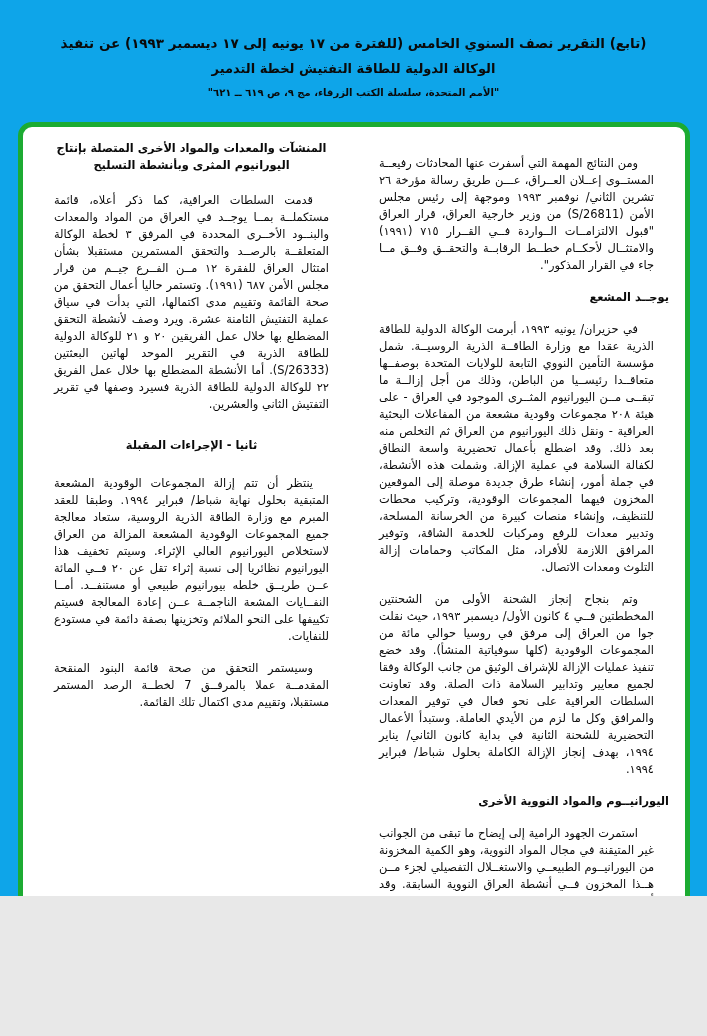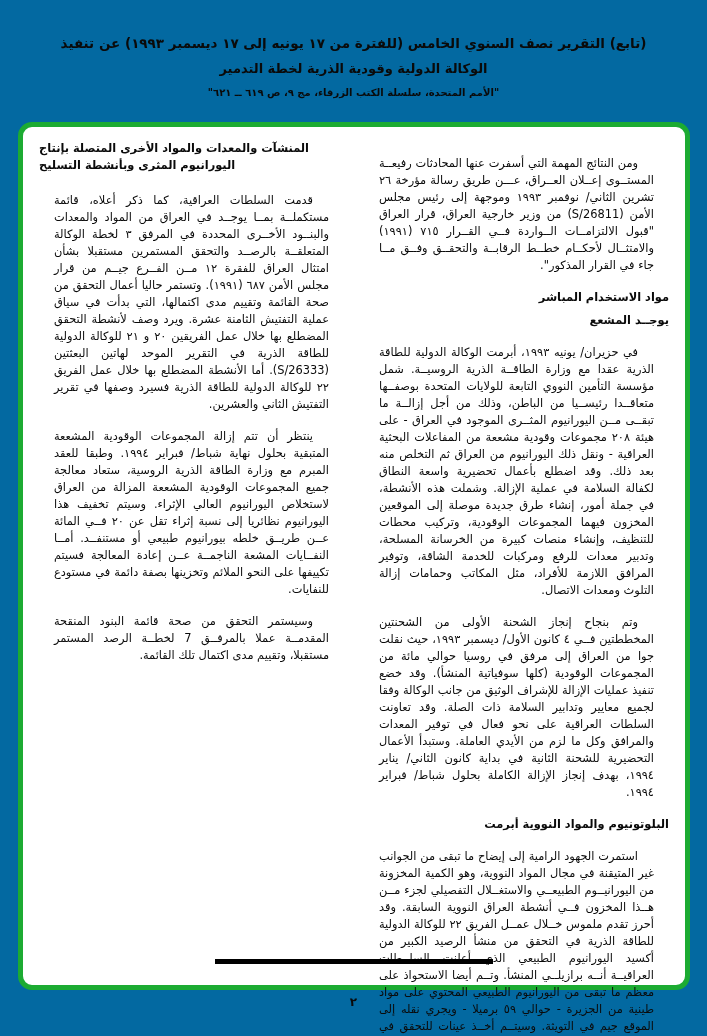--- a/index.html
+++ b/index.html
@@ -2,23 +2,23 @@
 <html lang="ar" dir="rtl"><head>
 <meta charset="utf-8">
 <style>
   * { margin: 0; padding: 0; box-sizing: border-box; }
   html, body { background: #e8e8e8; }
   body { font-family: "DejaVu Sans", sans-serif; }
 
   .page {
     position: relative;
     width: 707px;
-    height: 1036px;
+    height: 896px;
     margin: 0 auto;
-    background: #0369a1;
+    background: #0ea5e9;
     color: #0a0a0a;
     overflow: hidden;
     direction: rtl;
   }
 
   
   .doc-header {
     position: absolute;
     top: 30px;
     left: 0;
@@ -66,21 +66,21 @@
     line-height: 17px;
     text-align: justify;
     text-justify: inter-word;
   }
 
   .para { text-indent: 16px; margin: 15px; }
   .para + .para { margin-top: 2px; }
 
   .col-heading {
     font-weight: bold;
-    text-align: left;
+    text-align: center;
     margin-bottom: 18px;
   }
   .inline-heading {
     font-weight: bold;
     text-align: right;
     margin-top: 13px;
     margin-bottom: 6px;
   }
   .sub-heading {
     font-weight: bold;
@@ -117,40 +117,40 @@
     font-weight: bold;
   }
 </style>
 </head>
 <body>
 
 <div class="page">
 
   <div class="doc-header">
     <div class="title-line1">(تابع) التقرير نصف السنوي الخامس (للفترة من ١٧ يونيه إلى ١٧ ديسمبر ١٩٩٣) عن تنفيذ</div>
-    <div class="title-line2">الوكالة الدولية وقودية الذرية لخطة التدمير</div>
+    <div class="title-line2">الوكالة الدولية للطاقة التفتيش لخطة التدمير</div>
     <div class="source-line">"الأمم المتحدة، سلسلة الكتب الزرقاء، مج ٩، ص ٦١٩ ــ ٦٢١"</div>
   </div>
 
   <div class="content-box">
     <div class="columns">
 
       <div class="col">
         <p class="para">ومن النتائج المهمة التي أسفرت عنها المحادثات رفيعــة المستــوى إعــلان العــراق، عـــن طريق رسالة مؤرخة ٢٦ تشرين الثاني/ نوفمبر ١٩٩٣ وموجهة إلى رئيس مجلس الأمن (S/26811) من وزير خارجية العراق، قرار العراق "قبول الالتزامــات الــواردة فــي القــرار ٧١٥ (١٩٩١) والامتثــال لأحكــام خطــط الرقابــة والتحقــق وفــق مــا جاء في القرار المذكور".</p>
-        <div class="inline-heading">مواد الاستخدام المباشر</div>
         <div class="sub-heading">يوجــد المشعع</div>
         <p class="para">في حزيران/ يونيه ١٩٩٣، أبرمت الوكالة الدولية للطاقة الذرية عقدا مع وزارة الطاقــة الذرية الروسيــة. شمل مؤسسة التأمين النووي التابعة للولايات المتحدة بوصفــها متعاقــدا رئيســيا من الباطن، وذلك من أجل إزالــة ما تبقــى مــن اليورانيوم المثــرى الموجود في العراق - على هيئة ٢٠٨ مجموعات وقودية مشععة من المفاعلات البحثية العراقية - ونقل ذلك اليورانيوم من العراق ثم التخلص منه بعد ذلك. وقد اضطلع بأعمال تحضيرية واسعة النطاق لكفالة السلامة في عملية الإزالة. وشملت هذه الأنشطة، في جملة أمور، إنشاء طرق جديدة موصلة إلى الموقعين المخزون فيهما المجموعات الوقودية، وتركيب محطات للتنظيف، وإنشاء منصات كبيرة من الخرسانة المسلحة، وتدبير معدات للرفع ومركبات للخدمة الشاقة، وتوفير المرافق اللازمة للأفراد، مثل المكاتب وحمامات إزالة التلوث ومعدات الاتصال.</p>
         <p class="para">وتم بنجاح إنجاز الشحنة الأولى من الشحنتين المخططتين فــي ٤ كانون الأول/ ديسمبر ١٩٩٣، حيث نقلت جوا من العراق إلى مرفق في روسيا حوالي مائة من المجموعات الوقودية (كلها سوفياتية المنشأ). وقد خضع تنفيذ عمليات الإزالة للإشراف الوثيق من جانب الوكالة وفقا لجميع معايير وتدابير السلامة ذات الصلة. وقد تعاونت السلطات العراقية على نحو فعال في توفير المعدات والمرافق وكل ما لزم من الأيدي العاملة. وستبدأ الأعمال التحضيرية للشحنة الثانية في بداية كانون الثاني/ يناير ١٩٩٤، بهدف إنجاز الإزالة الكاملة بحلول شباط/ فبراير ١٩٩٤.</p>
-        <div class="inline-heading">البلوتونيوم والمواد النووية أبرمت</div>
+        <div class="inline-heading">اليورانيــوم والمواد النووية الأخرى</div>
         <p class="para">استمرت الجهود الرامية إلى إيضاح ما تبقى من الجوانب غير المتيقنة في مجال المواد النووية، وهو الكمية المخزونة من اليورانيــوم الطبيعــي والاستغــلال التفصيلي لجزء مــن هــذا المخزون فــي أنشطة العراق النووية السابقة. وقد أحرز تقدم ملموس خــلال عمــل الفريق ٢٢ للوكالة الدولية للطاقة الذرية في التحقق من منشأ الرصيد الكبير من أكسيد اليورانيوم الطبيعي الذي أعلنت السلــطات العراقيــة أنــه برازيلــي المنشأ. وتــم أيضا الاستحواذ على معظم ما تبقى من اليورانيوم الطبيعي المحتوي على مواد طينية من الجزيرة - حوالي ٥٩ برميلا - ويجري نقله إلى الموقع جيم في التويثة. وسيتــم أخــذ عينات للتحقق في سياق عملية التفتيش التالية.</p>
       </div>
 
       <div class="col">
         <div class="col-heading">المنشآت والمعدات والمواد الأخرى المتصلة بإنتاج اليورانيوم المثرى وبأنشطة التسليح</div>
         <p class="para">قدمت السلطات العراقية، كما ذكر أعلاه، قائمة مستكملــة بمــا يوجــد في العراق من المواد والمعدات والبنــود الأخــرى المحددة في المرفق ٣ لخطة الوكالة المتعلقــة بالرصــد والتحقق المستمرين مستقبلا بشأن امتثال العراق للفقرة ١٢ مــن الفــرع جيــم من قرار مجلس الأمن ٦٨٧ (١٩٩١). وتستمر حاليا أعمال التحقق من صحة القائمة وتقييم مدى اكتمالها، التي بدأت في سياق عملية التفتيش الثامنة عشرة. ويرد وصف لأنشطة التحقق المضطلع بها خلال عمل الفريقين ٢٠ و ٢١ للوكالة الدولية للطاقة الذرية في التقرير الموحد لهاتين البعثتين (S/26333). أما الأنشطة المضطلع بها خلال عمل الفريق ٢٢ للوكالة الدولية للطاقة الذرية فسيرد وصفها في تقرير التفتيش الثاني والعشرين.</p>
+        <div class="center-heading">ثانيا -  الإجراءات المقبلة</div>
         <p class="para">ينتظر أن تتم إزالة المجموعات الوقودية المشععة المتبقية بحلول نهاية شباط/ فبراير ١٩٩٤. وطبقا للعقد المبرم مع وزارة الطاقة الذرية الروسية، ستعاد معالجة جميع المجموعات الوقودية المشععة المزالة من العراق لاستخلاص اليورانيوم العالي الإثراء. وسيتم تخفيف هذا اليورانيوم نظائريا إلى نسبة إثراء تقل عن ٢٠ فــي المائة عــن طريــق خلطه بيورانيوم طبيعي أو مستنفــد. أمــا النفــايات المشعة الناجمــة عــن إعادة المعالجة فسيتم تكييفها على النحو الملائم وتخزينها بصفة دائمة في مستودع للنفايات.</p>
         <p class="para">وسيستمر التحقق من صحة قائمة البنود المنقحة المقدمــة عملا بالمرفــق 7 لخطــة الرصد المستمر مستقبلا، وتقييم مدى اكتمال تلك القائمة.</p>
       </div>
 
     </div>
 
     <div class="end-rule"></div>
   </div>
 
   <div class="page-number">٢</div>

